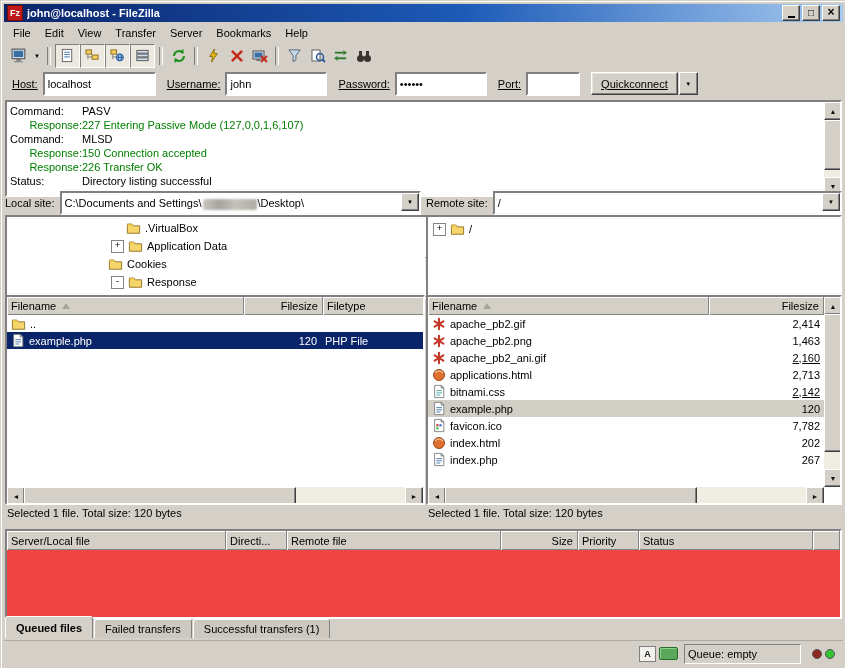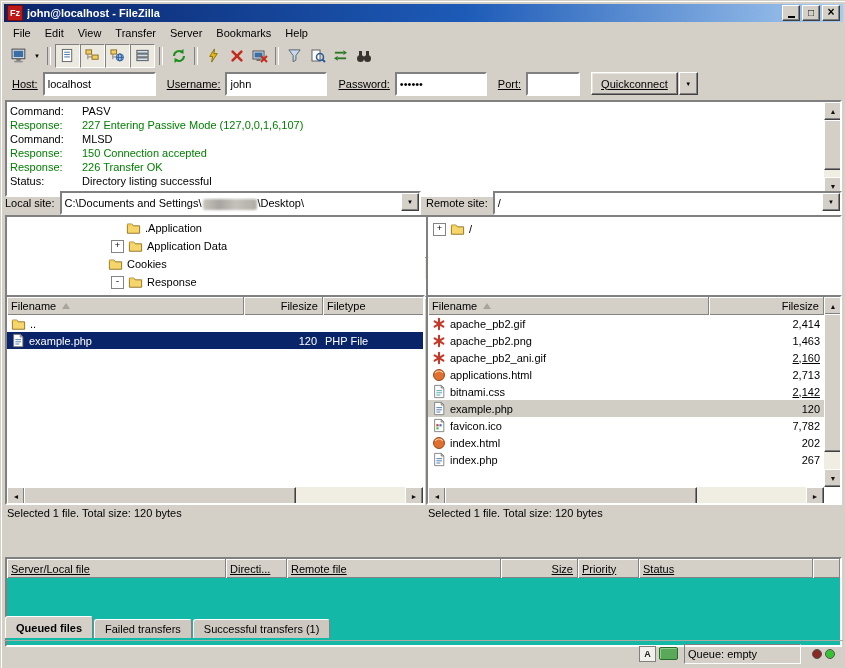--- a/index.html
+++ b/index.html
@@ -42,21 +42,21 @@
     padding:0 9px;display:flex;align-items:center;text-decoration:underline;flex:none;}
   .qc-arrow{width:17px;height:21px;border:1px solid;border-color:#fff #404040 #404040 #fff;
     box-shadow:inset -1px -1px 0 #808080;background:#d4d0c8;display:flex;align-items:center;justify-content:center;
     font-size:6px;margin-left:1px;flex:none;}
 
   
   .log{position:absolute;left:4px;top:99px;right:4px;height:89px;background:#fff;
     border:2px solid;border-color:#808080 #fff #fff #808080;padding:2px 20px 2px 3px;overflow:hidden;}
   .log-line{display:flex;line-height:14px;white-space:nowrap;}
   .log-type{width:72px;flex:none;}
-  .log-line.response{color:#008000;}
+  .log-line.response{color:#008000;text-align:right;}
 
   
   .vscroll{position:absolute;width:16px;background:#f0ede3;}
   .hscroll{position:absolute;height:16px;background:#f0ede3;}
   .sb-btn{position:absolute;width:16px;height:16px;background:#d4d0c8;border:1px solid;
     border-color:#fff #404040 #404040 #fff;box-shadow:inset -1px -1px 0 #808080;
     display:flex;align-items:center;justify-content:center;font-size:7px;color:#111;line-height:1;}
   .sb-thumb{position:absolute;background:#d4d0c8;border:1px solid;border-color:#fff #404040 #404040 #fff;
     box-shadow:inset -1px -1px 0 #808080;}
 
@@ -92,22 +92,22 @@
   .fcell{flex:none;display:flex;align-items:center;padding:0 4px;height:17px;overflow:hidden;}
   .fcell .fico{margin-right:4px;flex:none;display:flex;}
   .num{justify-content:flex-end;}
   .sel-active{background:#0a246a;color:#fff;}
   .sel-inactive{background:#d1cec6;}
 
   
   .pane-status{position:absolute;top:502px;height:20px;display:flex;align-items:center;padding-left:2px;}
 
   
-  .queuelist{position:absolute;left:4px;right:4px;top:556px;height:86px;background:#14b8a6;
-    border:2px solid;border-color:#808080 #fff #fff #808080;overflow:hidden;text-decoration:underline;}
+  .queuelist{position:absolute;left:4px;right:4px;top:528px;height:86px;background:#ef4444;
+    border:2px solid;border-color:#808080 #fff #fff #808080;overflow:hidden;}
   .qheader{display:flex;height:19px;}
 
   
   .tabs{position:absolute;left:4px;top:616px;height:21px;display:flex;align-items:flex-end;}
   .tab{height:18px;padding:0 10px;display:flex;align-items:center;background:#cdc9c0;
     border:1px solid;border-color:#fff #808080 #808080 #fff;border-bottom:none;
     border-radius:3px 3px 0 0;margin-right:1px;white-space:nowrap;}
   .tab.active{height:21px;background:#d4d0c8;font-weight:bold;}
 
   
@@ -326,21 +326,21 @@
   </div>
 
   <div class="tree" style="left:4px;width:416px;padding:2px 18px 0 0;">
     <div class="tree-row" style="padding-left:119px;">
       <span class="tree-ico">
           <svg width="15" height="14" viewBox="0 0 16 16">
             <path d="M1 3.5h5.2l1.6 2H15v8.5H1z" fill="#f6d56a" stroke="#8a6d1f"></path>
             <path d="M1 3.5h5.2l1 1.3H1z" fill="#e8bb3e"></path>
           </svg>
         </span>
-      <span>.Application</span>
+      <span>.VirtualBox</span>
     </div>
     <div class="tree-row" style="padding-left:104px;">
       <span class="expander">+</span>
       <span class="tree-ico">
           <svg width="15" height="14" viewBox="0 0 16 16">
             <path d="M1 3.5h5.2l1.6 2H15v8.5H1z" fill="#f6d56a" stroke="#8a6d1f"></path>
             <path d="M1 3.5h5.2l1 1.3H1z" fill="#e8bb3e"></path>
           </svg>
         </span>
       <span>Application Data</span>

